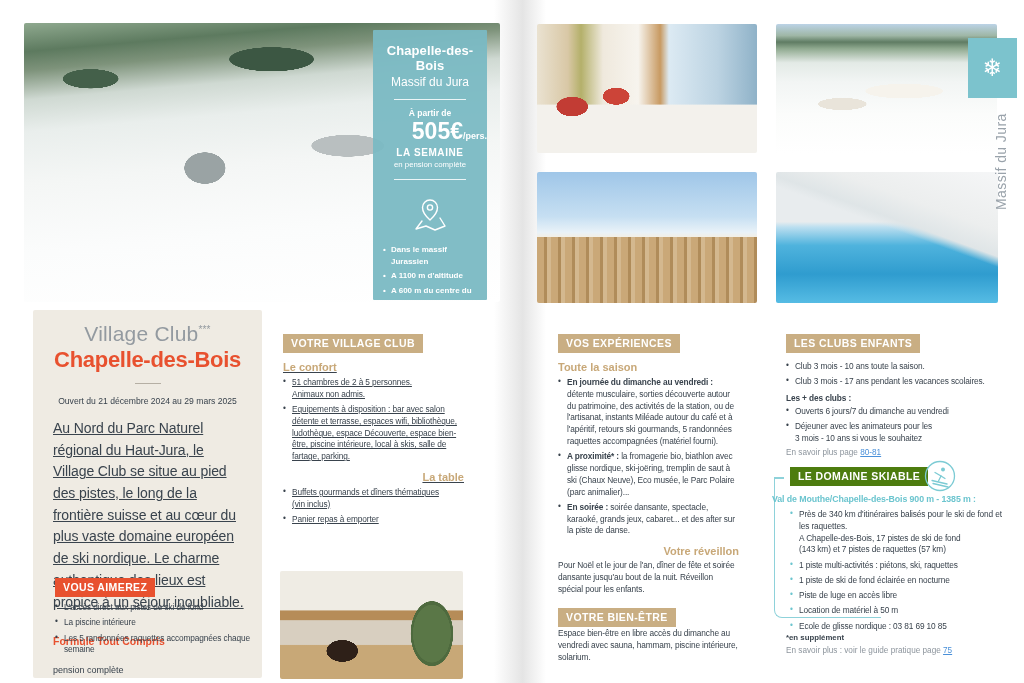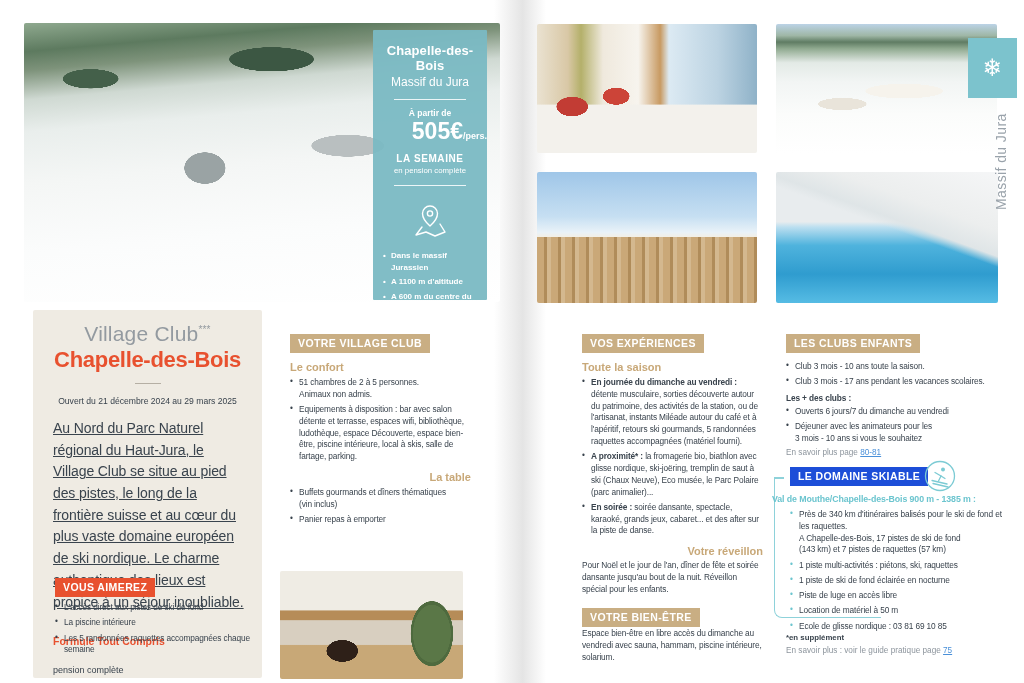--- a/index.html
+++ b/index.html
@@ -38,21 +38,21 @@
     linear-gradient(180deg,#efece4 0 36%,#b68c58 37% 45%,#d8cfc0 46% 68%,#c8a877 69% 100%);}
   
   #price-panel{left:373px;top:30px;width:114px;height:270px;background:rgba(122,185,195,0.95);
     color:#ffffff;text-align:center;border-radius:1px;}
   #price-panel .ttl{font-size:13px;font-weight:bold;margin-top:13px;letter-spacing:0.1px;}
   #price-panel .sub{font-size:12px;margin-top:2px;}
   #price-panel .hr{width:72px;margin:10px auto 8px;border-top:1px solid rgba(255,255,255,0.85);}
   #price-panel .from{font-size:8.5px;font-weight:bold;}
   #price-panel .price{font-size:23px;font-weight:bold;line-height:1.05;margin-top:1px;text-align:right;}
   #price-panel .unit{font-size:9px;font-weight:bold;}
-  #price-panel .week{font-size:10px;font-weight:bold;letter-spacing:0.6px;margin-top:10px;}
+  #price-panel .week{font-size:10px;font-weight:bold;letter-spacing:0.6px;margin-top:4px;}
   #price-panel .note{font-size:7.8px;margin-top:2px;}
   #price-panel .pin{margin:14px auto 6px;width:42px;height:44px;}
   #price-panel ul{list-style:none;margin:6px 0 0;padding:0 6px 0 10px;text-align:left;}
   #price-panel li{position:relative;padding-left:8px;font-size:8px;font-weight:bold;line-height:1.45;margin-bottom:3px;}
   #price-panel li::before{content:"•";position:absolute;left:0;top:0;}
   
   #snow-tag{left:968px;top:38px;width:49px;height:60px;background:#7cc3cd;color:#fff;
     display:flex;align-items:center;justify-content:center;font-size:24px;font-family:"DejaVu Sans",sans-serif;}
   #vlabel{left:993px;top:96px;height:132px;width:22px;writing-mode:vertical-rl;transform:rotate(180deg);
     font-size:14px;color:#9aa3ab;letter-spacing:0.4px;text-align:center;}
@@ -65,34 +65,34 @@
   #left-panel .dates{text-align:center;font-size:8.6px;margin-top:12px;}
   #left-panel .desc{margin:12px 14px 1px 20px;font-size:14px;line-height:1.55;letter-spacing:-0.1px;text-decoration:underline;}
   #left-panel .formula{margin:22px 0 0 20px;font-size:10.5px;font-weight:bold;color:#e8512f;}
   #left-panel .formula-sub{margin:18px 0 0 20px;font-size:9px;}
   #left-panel .aimerez-band{position:absolute;left:22px;top:268px;}
   #left-panel .aimerez-list{position:absolute;left:22px;top:292px;width:196px;}
   
   .band{display:inline-block;color:#fff;font-weight:bold;font-size:10.5px;padding:3px 8px 4px;letter-spacing:0.4px;white-space:nowrap;}
   .band.tan{background:#c9ae83;}
   .band.orange{background:#e8512f;}
-  .band.teal{background:#1d4ed8;}
+  .band.teal{background:#4d7c0f;}
   .subhead{color:#c8a878;font-weight:bold;font-size:11px;}
   
   .blist{list-style:none;margin:0;padding:0;}
   .blist li{position:relative;padding-left:9px;margin-bottom:3.5px;font-size:8.3px;line-height:1.42;
     letter-spacing:-0.12px;white-space:pre-line;}
   .blist li::before{content:"•";position:absolute;left:0;top:-1px;}
   .blist.teal-dots li::before{color:#6cc5cf;}
   .body-txt{font-size:8.3px;line-height:1.45;letter-spacing:-0.12px;}
   .gray-line{font-size:8.2px;color:#8d959d;}
   a.pg-link{color:#4a90d9;text-decoration:underline;cursor:pointer;}
   
-  #col2{left:290px;top:333px;width:181px;}
-  #col3{left:582px;top:333px;width:181px;}
+  #col2{left:283px;top:333px;width:181px;text-decoration:underline;}
+  #col3{left:558px;top:333px;width:181px;}
   #col4{left:786px;top:333px;width:220px;}
   .mt2{margin-top:2px;} .mt4{margin-top:4px;} .mt6{margin-top:8px;text-align:right;} .mt8{margin-top:8px;} .mt10{} .mt12{margin-top:12px;}
   .bold-lead{font-weight:bold;}
   
   #domaine-bracket{left:774px;top:477px;width:106px;height:140px;border-left:1.5px solid #8ed2da;
     border-bottom:1.5px solid #8ed2da;border-bottom-left-radius:8px;}
   #domaine-bracket-stub{left:774px;top:477px;width:10px;height:1.5px;background:#8ed2da;}
   #domaine-header{left:790px;top:466px;}
   #skier-icon{left:924px;top:460px;width:32px;height:32px;color:#7ccbd4;}
   #domaine-sub{left:772px;top:494px;width:220px;font-size:8.8px;font-weight:bold;color:#6cc5cf;letter-spacing:-0.1px;}

